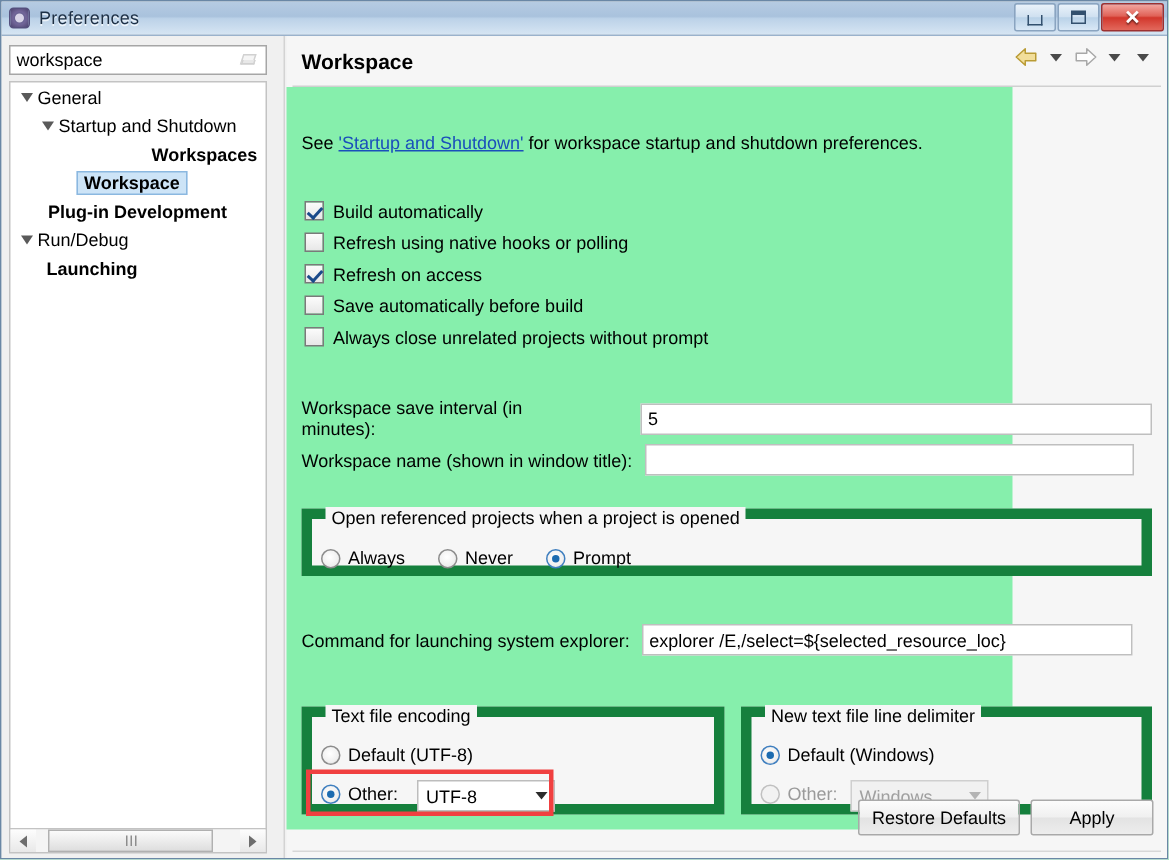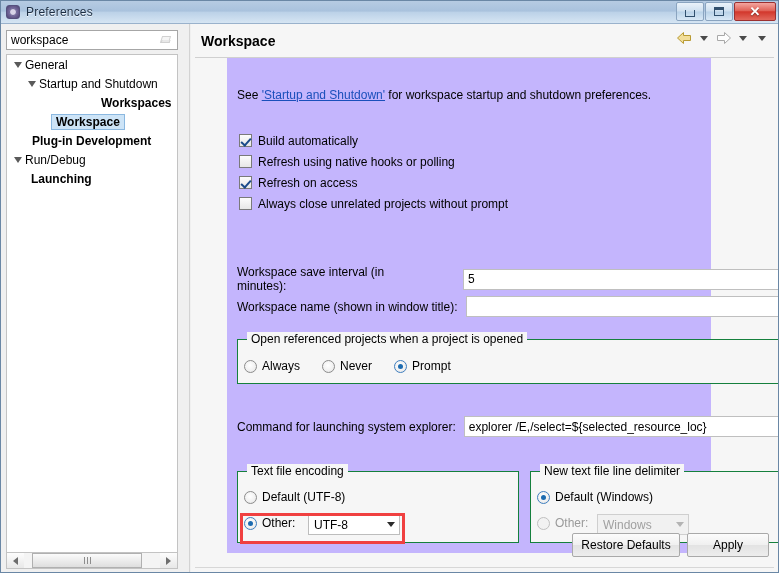--- a/index.html
+++ b/index.html
@@ -220,22 +220,21 @@
     margin: 0 4px;
   }
   #header-rule {
     position: absolute; left: 4px; top: 33px;
     width: 579px; height: 1px; background: #d0d0d0;
   }
 
   #body-area {
     position: absolute; left: 0; top: 34px;
     width: 484px; height: 495px;
-    background: #c4b5fd;
-    margin-left: 36px;
+    background: #86efac;
   }
 
   .see-line {
     position: absolute; left: 10px; top: 30px;
     font-size: 12px; color: #000;
   }
   .see-link {
     color: #1a4fbb; text-decoration: underline; cursor: pointer;
   }
 
@@ -267,21 +266,21 @@
     background: #fff;
     height: 21px;
     display: flex; align-items: center;
     padding: 0 4px;
     font-size: 12px; color: #000;
   }
 
   
   .groupbox {
     position: absolute;
-    border: 1px solid #15803d;
+    border: 7px solid #15803d;
     background: #f6f6f6;
   }
   .group-title {
     position: absolute; top: -8px; left: 9px;
     background: #f6f6f6;
     padding: 0 4px;
     font-size: 12px; color: #000;
   }
   .radio-row { display: flex; align-items: center; text-align: right; }
   .rb {
@@ -473,20 +472,24 @@
           <span class="cb checked"></span>
           <span class="chk-label">Build automatically</span>
         </div>
         <div class="chk-row">
           <span class="cb"></span>
           <span class="chk-label">Refresh using native hooks or polling</span>
         </div>
         <div class="chk-row">
           <span class="cb checked"></span>
           <span class="chk-label">Refresh on access</span>
+        </div>
+        <div class="chk-row">
+          <span class="cb"></span>
+          <span class="chk-label">Save automatically before build</span>
         </div>
         <div class="chk-row">
           <span class="cb"></span>
           <span class="chk-label">Always close unrelated projects without prompt</span>
         </div>
       </div>
 
       <div class="field-row" style="left:10px; top:207px; width:567px;gap:24px;">
         <span class="field-label">Workspace save interval (in minutes):</span>
         <div class="txtbox" style="margin-left:8px; width:351px;">

